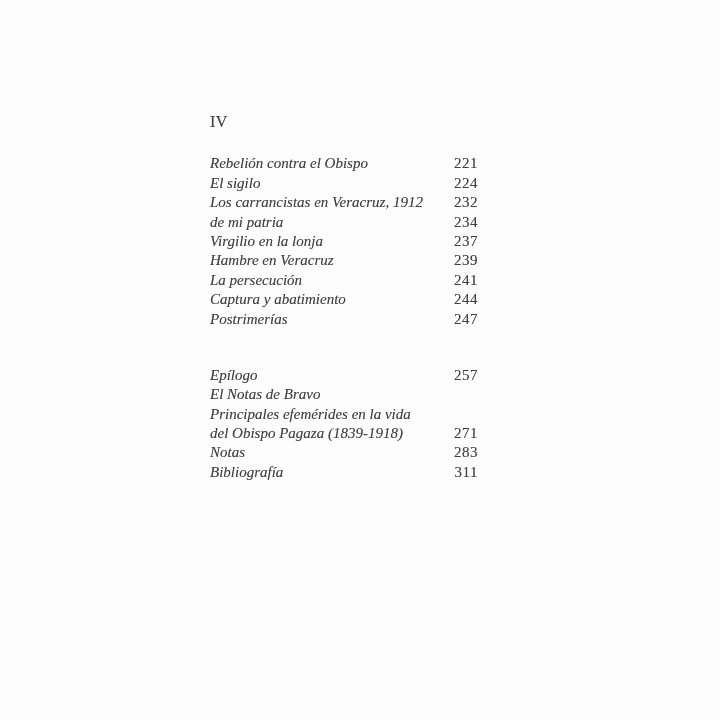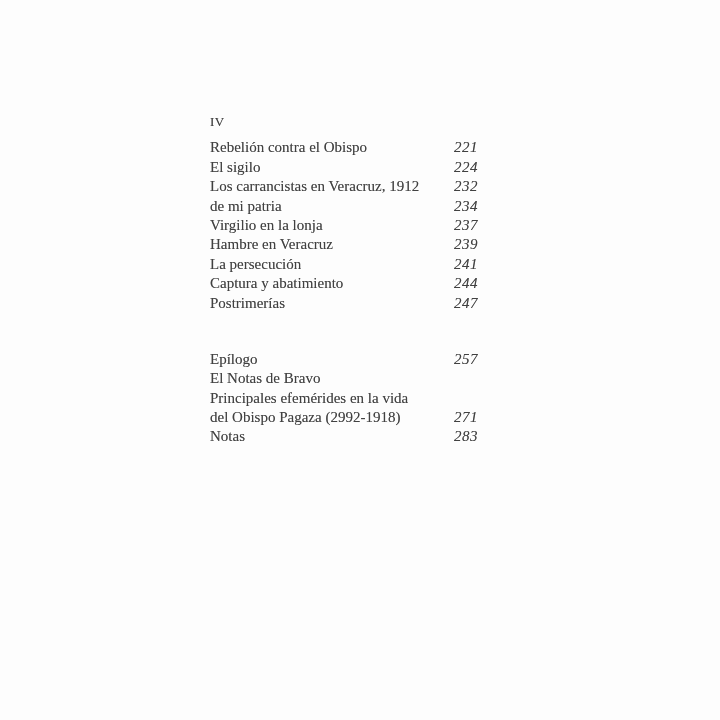--- a/index.html
+++ b/index.html
@@ -23,48 +23,48 @@
     position: absolute;
     left: 210px;
     top: 112px;
     width: 268px;
     color: #414141;
     font-size: 15px;
     line-height: 19.4px;
     text-shadow: 0 0 0.5px rgba(70,70,70,0.45);
   }
   .section-heading {
-    margin: 0 0 7px 0;
-    font-size: 13px;
+    margin: 0 0 23px 0;
+    font-size: 16px;
     font-weight: normal;
     letter-spacing: 0.5px;
   }
   .toc-group {
     display: block;
   }
   .toc-gap {
     height: 37px;
   }
   .toc-row {
     display: flex;
     justify-content: space-between;
     align-items: baseline;
     white-space: nowrap;
     height: 19.4px;
   }
   .toc-entry-title {
     flex: 0 1 auto;
     overflow: hidden;
+    font-style: italic;
   }
   .toc-entry-page {
     flex: 0 0 auto;
     text-align: right;
     min-width: 26px;
     letter-spacing: 0.5px;
-    font-style: italic;
   }
 </style>
 </head>
 <body>
 
 <div class="book-page">
   <div class="toc-block">
     <h2 class="section-heading">IV</h2>
 
     <div class="toc-group">
@@ -115,22 +115,26 @@
         </div>
         <div class="toc-row">
           <span class="toc-entry-title">El Notas de Bravo</span>
           <span class="toc-entry-page"></span>
         </div>
         <div class="toc-row">
           <span class="toc-entry-title">Principales efemérides en la vida</span>
           <span class="toc-entry-page"></span>
         </div>
         <div class="toc-row">
-          <span class="toc-entry-title">del Obispo Pagaza (2992-1918)</span>
+          <span class="toc-entry-title">del Obispo Pagaza (1839-1918)</span>
           <span class="toc-entry-page">271</span>
         </div>
         <div class="toc-row">
           <span class="toc-entry-title">Notas</span>
           <span class="toc-entry-page">283</span>
         </div>
+        <div class="toc-row">
+          <span class="toc-entry-title">Bibliografía</span>
+          <span class="toc-entry-page">311</span>
+        </div>
       </div>
   </div>
 </div>
 
 </body></html>

